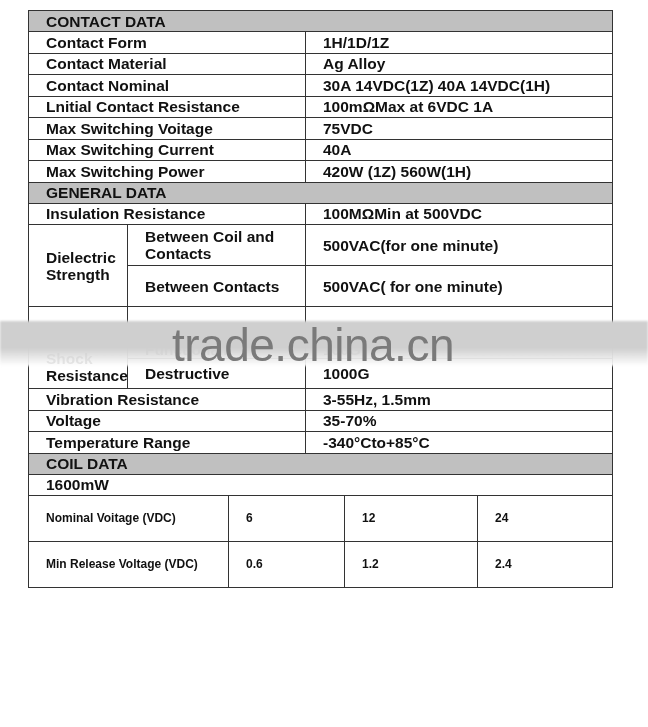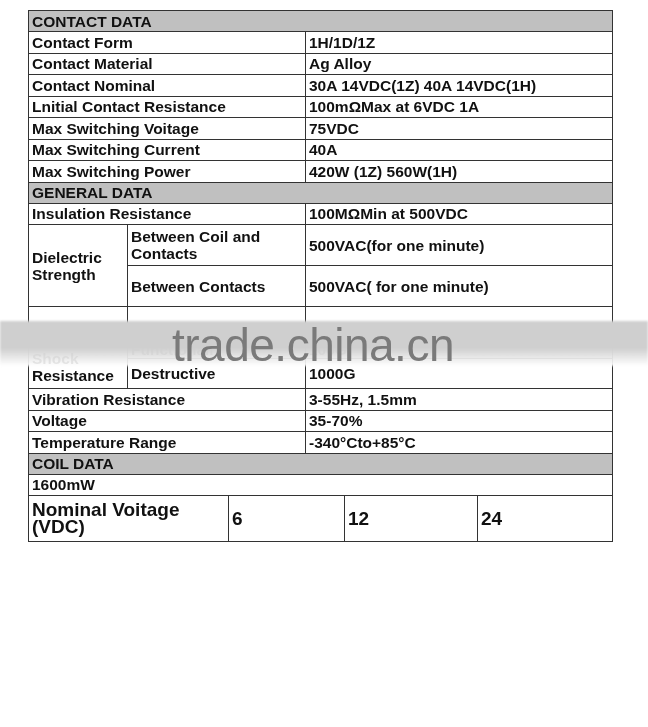--- a/index.html
+++ b/index.html
@@ -1,27 +1,27 @@
 <!DOCTYPE html>
 <html><head>
   <meta charset="utf-8">
   <style>
     html, body { margin: 0; padding: 0; background: #ffffff; }
     body { width: 648px; height: 727px; position: relative; overflow: hidden;
            font-family: "Liberation Sans", sans-serif; color: #111; }
     .sheet { position: absolute; left: 28px; top: 10px; width: 584px; }
     table { border-collapse: collapse; width: 584px; table-layout: fixed; }
-    td { border: 1.5px solid #333; padding: 0 3px; font-weight: bold; font-size: 15.5px;
+    td { border: 1.5px solid #333; padding: 0 17px; font-weight: bold; font-size: 15.5px;
          line-height: 17px; vertical-align: middle; white-space: nowrap; overflow: hidden; }
     td.wrap { white-space: normal; }
     tr.sec td { background: #c0c0c0; height: 20px; }
     tr.r td { height: 20.5px; }
     tr.tall td { height: 40px; }
     tr.coil td { height: 45px; }
-    .coiltbl td { font-size: 19px; }
+    .coiltbl td { font-size: 12px; }
     .watermark { position: absolute; left: 0; top: 321px; width: 648px; height: 45px;
                  background: linear-gradient(to bottom, #cfcfcf 0%, #cfcfcf 60%, rgba(255,255,255,0.9) 100%);
                  filter: blur(1px); }
     .wm-text { position: absolute; left: 172px; top: 318px; font-family: "Liberation Sans", sans-serif;
                font-size: 46px; color: #7a7a7a; letter-spacing: -0.5px; font-weight: normal; }
   </style>
 </head>
 <body>
 
 <div class="sheet">
@@ -118,18 +118,24 @@
         <col style="width:133px">
         <col style="width:135px">
       </colgroup>
     <tbody>
         <tr class="coil">
       <td class="wrap">Nominal Voitage (VDC)</td>
       <td>6</td>
       <td>12</td>
       <td>24</td>
     </tr>
+    <tr class="coil">
+      <td class="wrap">Min Release Voltage (VDC)</td>
+      <td>0.6</td>
+      <td>1.2</td>
+      <td>2.4</td>
+    </tr>
   </tbody>
     </table>
 </div>
 
 <div class="watermark"></div>
 <div class="wm-text">trade.china.cn</div>
 
 </body></html>

